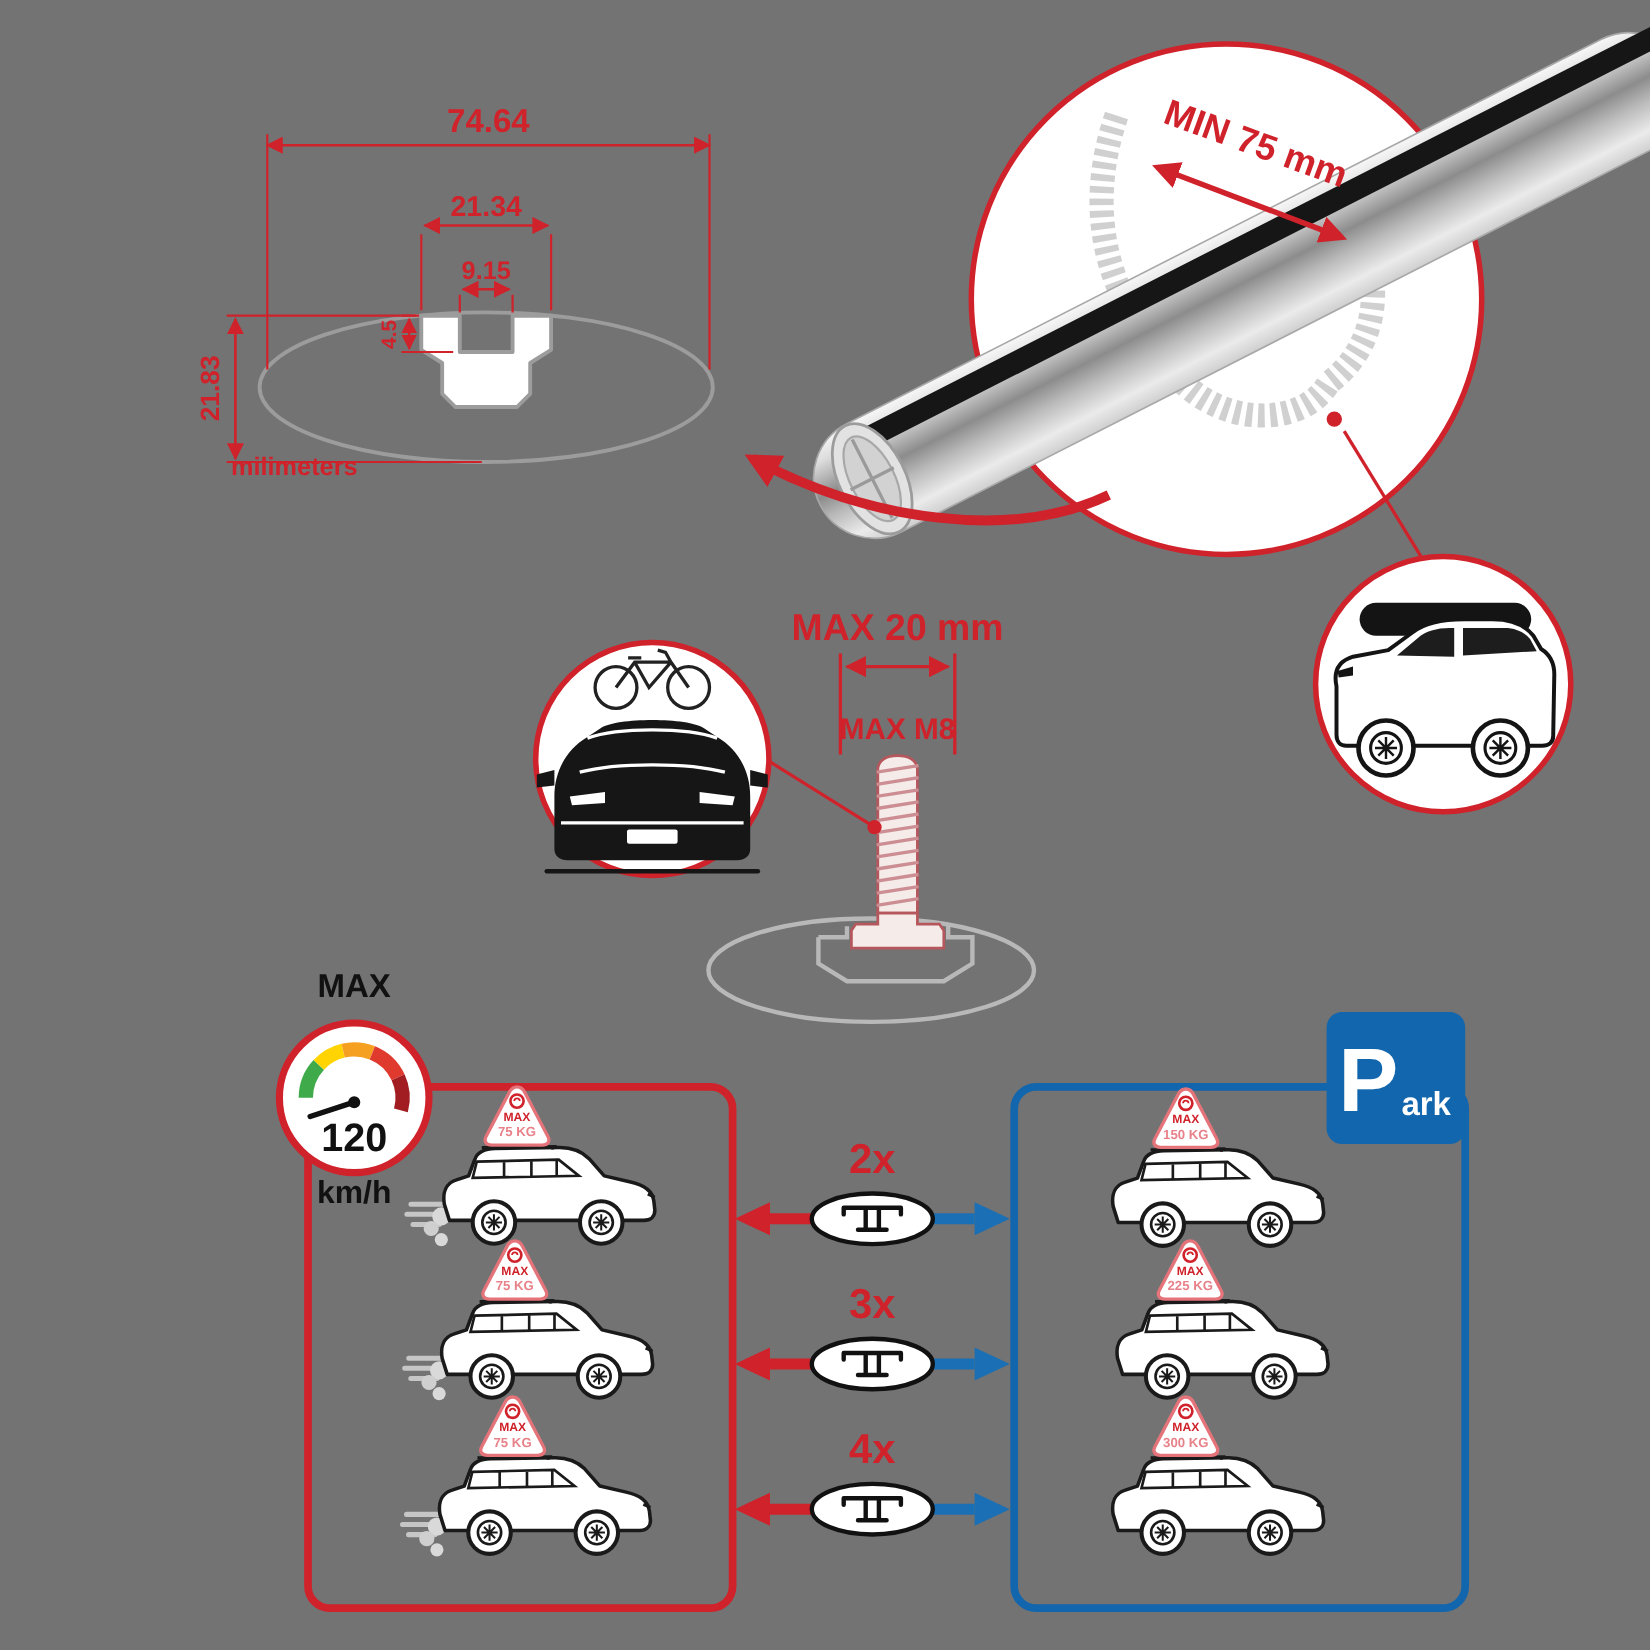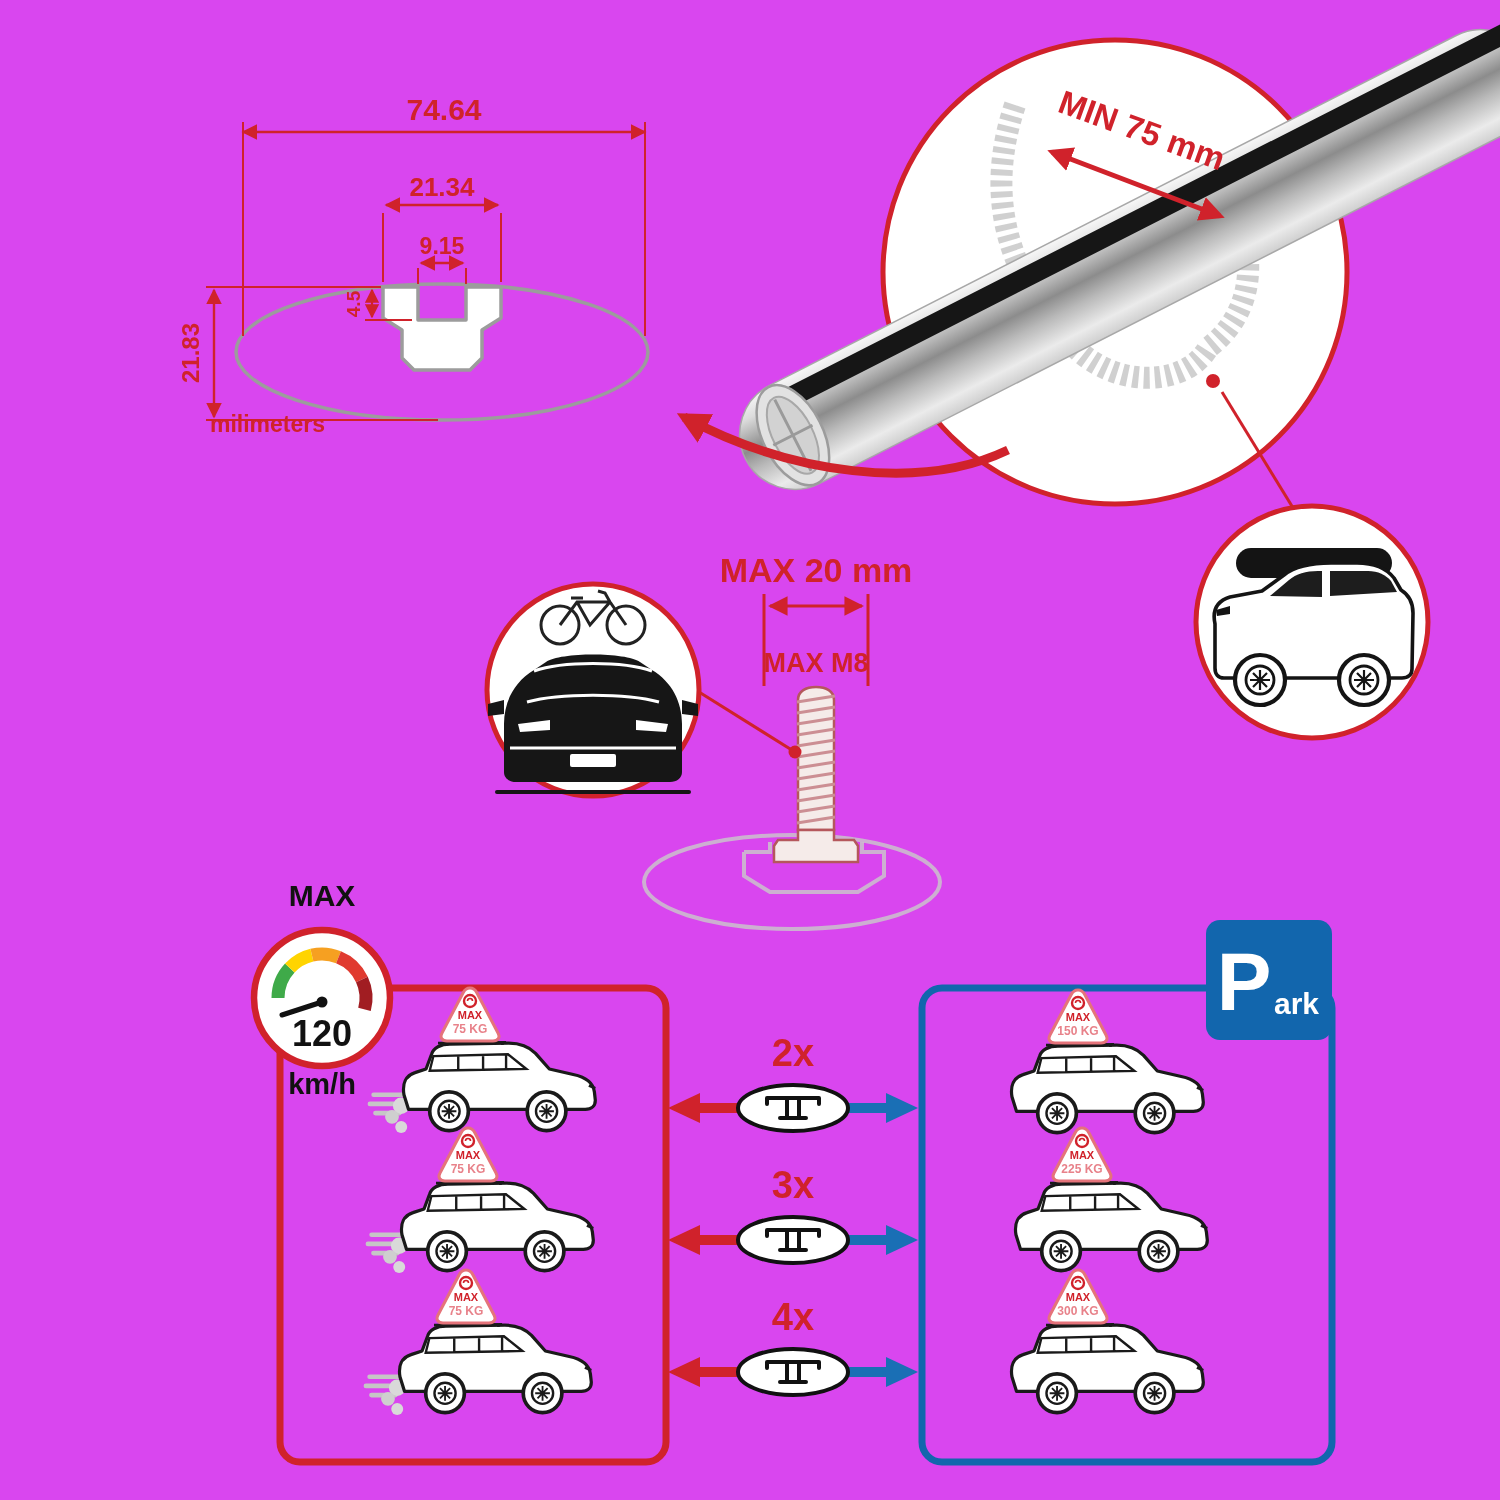--- a/index.html
+++ b/index.html
@@ -1,16 +1,16 @@
 <!DOCTYPE html>
 <html><head>
 <meta charset="utf-8">
 <style>
   html,body { margin:0; padding:0; background:#fff; }
-  .stage { position:relative; width:1500px; height:1500px; background:#d946ef; overflow:hidden;
+  .stage { position:relative; width:1500px; height:1500px; background:#737373; overflow:hidden;
            font-family:"Liberation Sans", sans-serif; }
   svg { display:block; }
   svg text { font-family:"Liberation Sans", sans-serif; font-weight:700; }
   .red  { fill:#d0222b; }
   .blk  { fill:#111111; }
   .wht  { fill:#ffffff; }
   .pnk  { fill:#e8828a; }
   .tc   { text-anchor:middle; }
 </style>
 </head>

